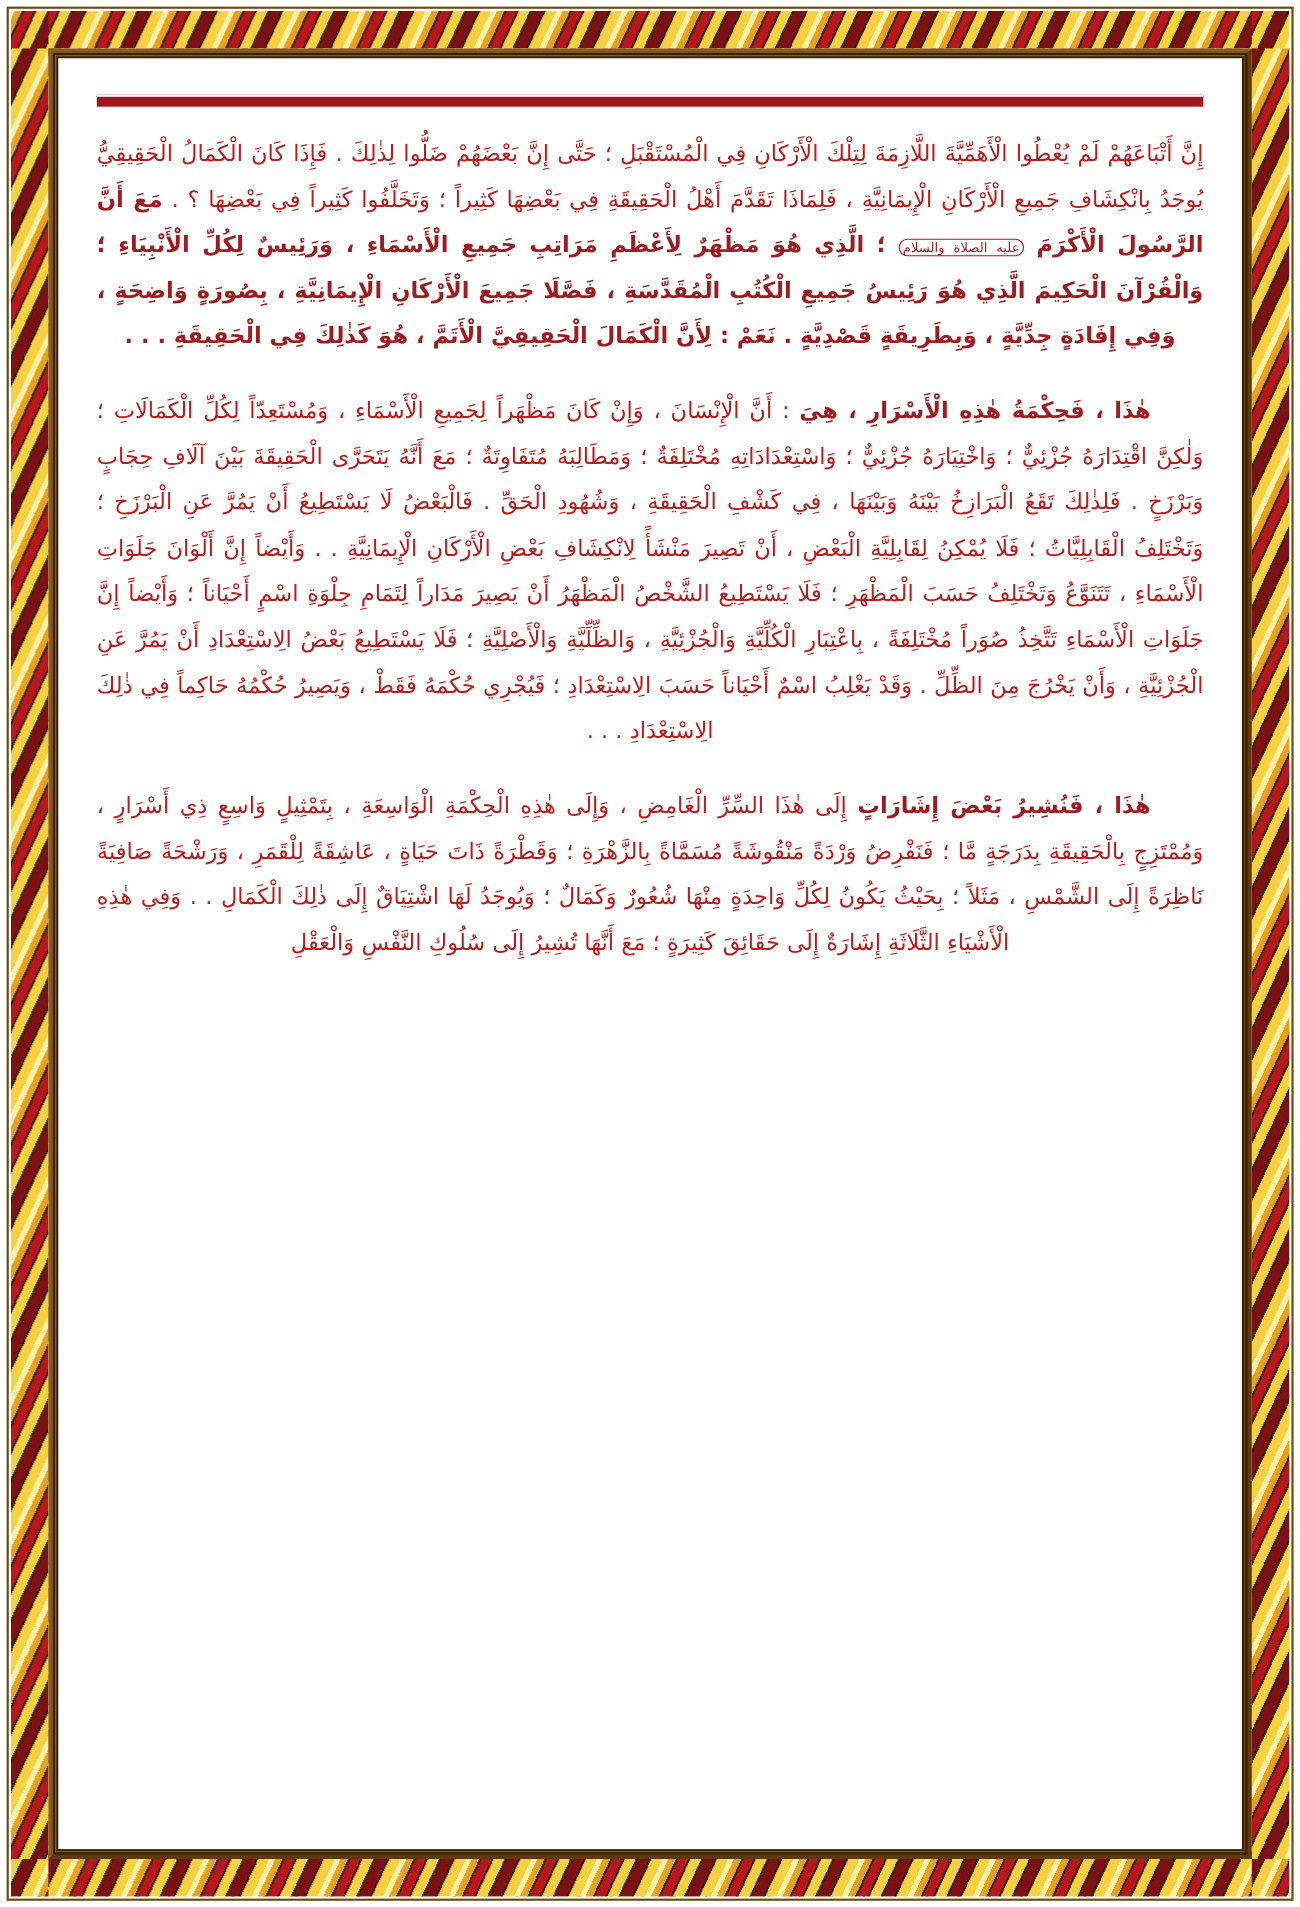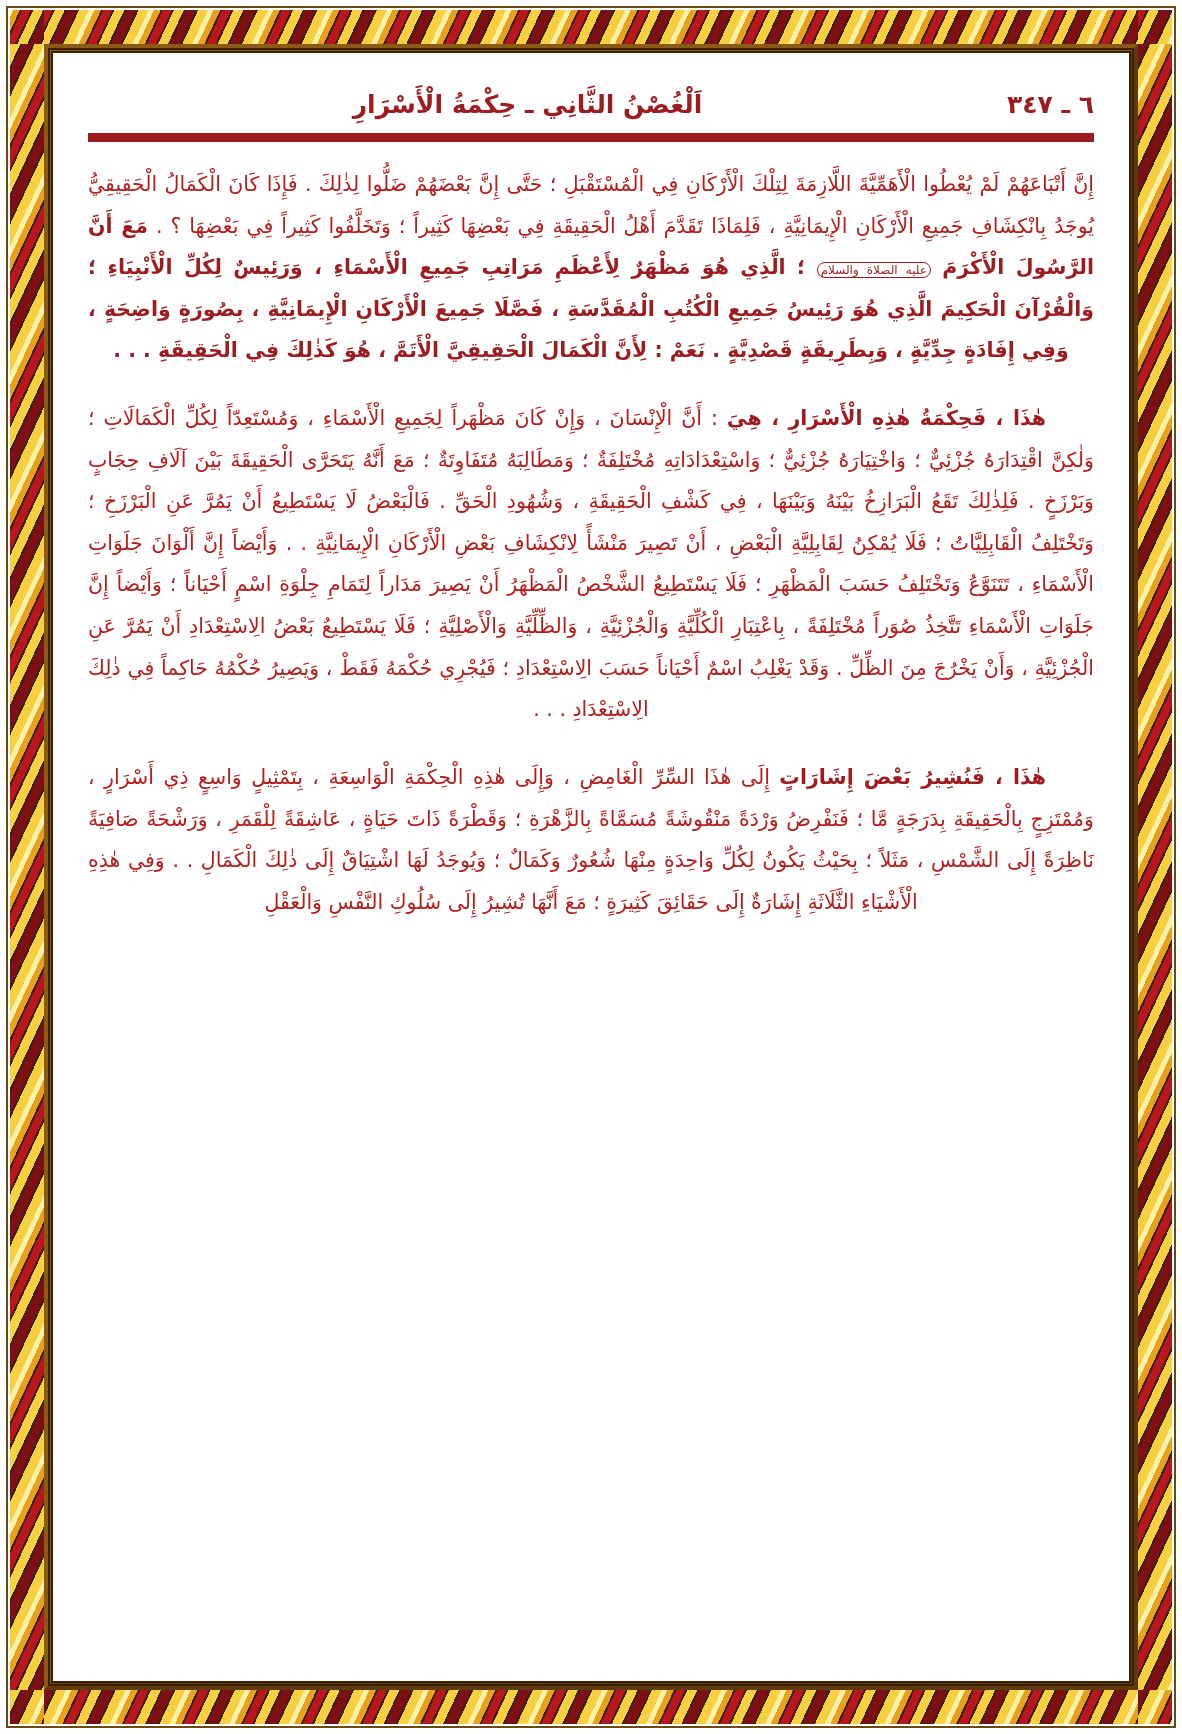--- a/index.html
+++ b/index.html
@@ -179,24 +179,20 @@
 <body>
 
 <div class="page">
 
   <div class="frame-outer"></div>
   <div class="frame-chain"></div>
   <div class="frame-brown"></div>
 
   <div class="content">
 
-    <div class="header">
-      <div class="header-title">اَلْغُصْنُ الثَّانِي ـ حِكْمَةُ الْأَسْرَارِ</div>
-      <div class="header-pageno">٦ ـ ٣٤٧</div>
-    </div>
 
     <div class="header-rule"></div>
 
     <div class="body">
 
       <p class="para"><span class="blk">إِنَّ أَتْبَاعَهُمْ لَمْ يُعْطُوا الْأَهَمِّيَّةَ اللَّازِمَةَ لِتِلْكَ الْأَرْكَانِ فِي الْمُسْتَقْبَلِ ؛ حَتَّى إِنَّ بَعْضَهُمْ ضَلُّوا لِذٰلِكَ . فَإِذَا كَانَ الْكَمَالُ الْحَقِيقِيُّ يُوجَدُ بِانْكِشَافِ جَمِيعِ الْأَرْكَانِ الْإِيمَانِيَّةِ ، فَلِمَاذَا تَقَدَّمَ أَهْلُ الْحَقِيقَةِ فِي بَعْضِهَا كَثِيراً ؛ وَتَخَلَّفُوا كَثِيراً فِي بَعْضِهَا ؟ . </span><span class="red">مَعَ أَنَّ الرَّسُولَ الْأَكْرَمَ </span><span class="honorific">عليه الصلاة والسلام</span><span class="red"> ؛ الَّذِي هُوَ مَظْهَرٌ لِأَعْظَمِ مَرَاتِبِ جَمِيعِ الْأَسْمَاءِ ، وَرَئِيسٌ لِكُلِّ الْأَنْبِيَاءِ ؛ وَالْقُرْآنَ الْحَكِيمَ الَّذِي هُوَ رَئِيسُ جَمِيعِ الْكُتُبِ الْمُقَدَّسَةِ ، فَصَّلَا جَمِيعَ الْأَرْكَانِ الْإِيمَانِيَّةِ ، بِصُورَةٍ وَاضِحَةٍ ، وَفِي إِفَادَةٍ جِدِّيَّةٍ ، وَبِطَرِيقَةٍ قَصْدِيَّةٍ . نَعَمْ : لِأَنَّ الْكَمَالَ الْحَقِيقِيَّ الْأَتَمَّ ، هُوَ كَذٰلِكَ فِي الْحَقِيقَةِ . . .</span></p>
 
       <p class="para indented"><span class="red">هٰذَا ، فَحِكْمَةُ هٰذِهِ الْأَسْرَارِ ، هِيَ</span><span class="blk"> : أَنَّ الْإِنْسَانَ ، وَإِنْ كَانَ مَظْهَراً لِجَمِيعِ الْأَسْمَاءِ ، وَمُسْتَعِدّاً لِكُلِّ الْكَمَالَاتِ ؛ وَلٰكِنَّ اقْتِدَارَهُ جُزْئِيٌّ ؛ وَاخْتِيَارَهُ جُزْئِيٌّ ؛ وَاسْتِعْدَادَاتِهِ مُخْتَلِفَةٌ ؛ وَمَطَالِبَهُ مُتَفَاوِتَةٌ ؛ مَعَ أَنَّهُ يَتَحَرَّى الْحَقِيقَةَ بَيْنَ آلَافِ حِجَابٍ وَبَرْزَخٍ . فَلِذٰلِكَ تَقَعُ الْبَرَازِخُ بَيْنَهُ وَبَيْنَهَا ، فِي كَشْفِ الْحَقِيقَةِ ، وَشُهُودِ الْحَقِّ . فَالْبَعْضُ لَا يَسْتَطِيعُ أَنْ يَمُرَّ عَنِ الْبَرْزَخِ ؛ وَتَخْتَلِفُ الْقَابِلِيَّاتُ ؛ فَلَا يُمْكِنُ لِقَابِلِيَّةِ الْبَعْضِ ، أَنْ تَصِيرَ مَنْشَأً لِانْكِشَافِ بَعْضِ الْأَرْكَانِ الْإِيمَانِيَّةِ . . وَأَيْضاً إِنَّ أَلْوَانَ جَلَوَاتِ الْأَسْمَاءِ ، تَتَنَوَّعُ وَتَخْتَلِفُ حَسَبَ الْمَظْهَرِ ؛ فَلَا يَسْتَطِيعُ الشَّخْصُ الْمَظْهَرُ أَنْ يَصِيرَ مَدَاراً لِتَمَامِ جِلْوَةِ اسْمٍ أَحْيَاناً ؛ وَأَيْضاً إِنَّ جَلَوَاتِ الْأَسْمَاءِ تَتَّخِذُ صُوَراً مُخْتَلِفَةً ، بِاعْتِبَارِ الْكُلِّيَّةِ وَالْجُزْئِيَّةِ ، وَالظِّلِّيَّةِ وَالْأَصْلِيَّةِ ؛ فَلَا يَسْتَطِيعُ بَعْضُ الِاسْتِعْدَادِ أَنْ يَمُرَّ عَنِ الْجُزْئِيَّةِ ، وَأَنْ يَخْرُجَ مِنَ الظِّلِّ . وَقَدْ يَغْلِبُ اسْمٌ أَحْيَاناً حَسَبَ الِاسْتِعْدَادِ ؛ فَيُجْرِي حُكْمَهُ فَقَطْ ، وَيَصِيرُ حُكْمُهُ حَاكِماً فِي ذٰلِكَ الِاسْتِعْدَادِ . . .</span></p>
 
       <p class="para indented"><span class="red">هٰذَا ، فَنُشِيرُ بَعْضَ إِشَارَاتٍ</span><span class="blk"> إِلَى هٰذَا السِّرِّ الْغَامِضِ ، وَإِلَى هٰذِهِ الْحِكْمَةِ الْوَاسِعَةِ ، بِتَمْثِيلٍ وَاسِعٍ ذِي أَسْرَارٍ ، وَمُمْتَزِجٍ بِالْحَقِيقَةِ بِدَرَجَةٍ مَّا ؛ فَنَفْرِضُ وَرْدَةً مَنْقُوشَةً مُسَمَّاةً بِالزَّهْرَةِ ؛ وَقَطْرَةً ذَاتَ حَيَاةٍ ، عَاشِقَةً لِلْقَمَرِ ، وَرَشْحَةً صَافِيَةً نَاظِرَةً إِلَى الشَّمْسِ ، مَثَلاً ؛ بِحَيْثُ يَكُونُ لِكُلِّ وَاحِدَةٍ مِنْهَا شُعُورٌ وَكَمَالٌ ؛ وَيُوجَدُ لَهَا اشْتِيَاقٌ إِلَى ذٰلِكَ الْكَمَالِ . . وَفِي هٰذِهِ الْأَشْيَاءِ الثَّلَاثَةِ إِشَارَةٌ إِلَى حَقَائِقَ كَثِيرَةٍ ؛ مَعَ أَنَّهَا تُشِيرُ إِلَى سُلُوكِ النَّفْسِ وَالْعَقْلِ</span></p>

